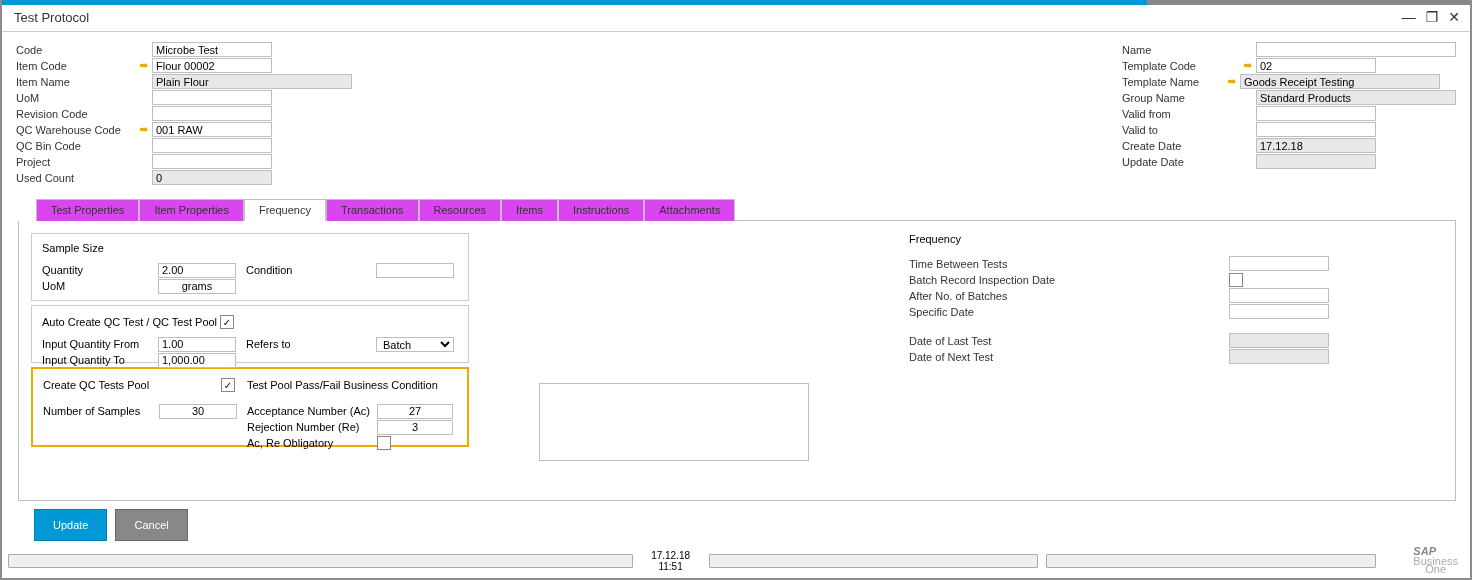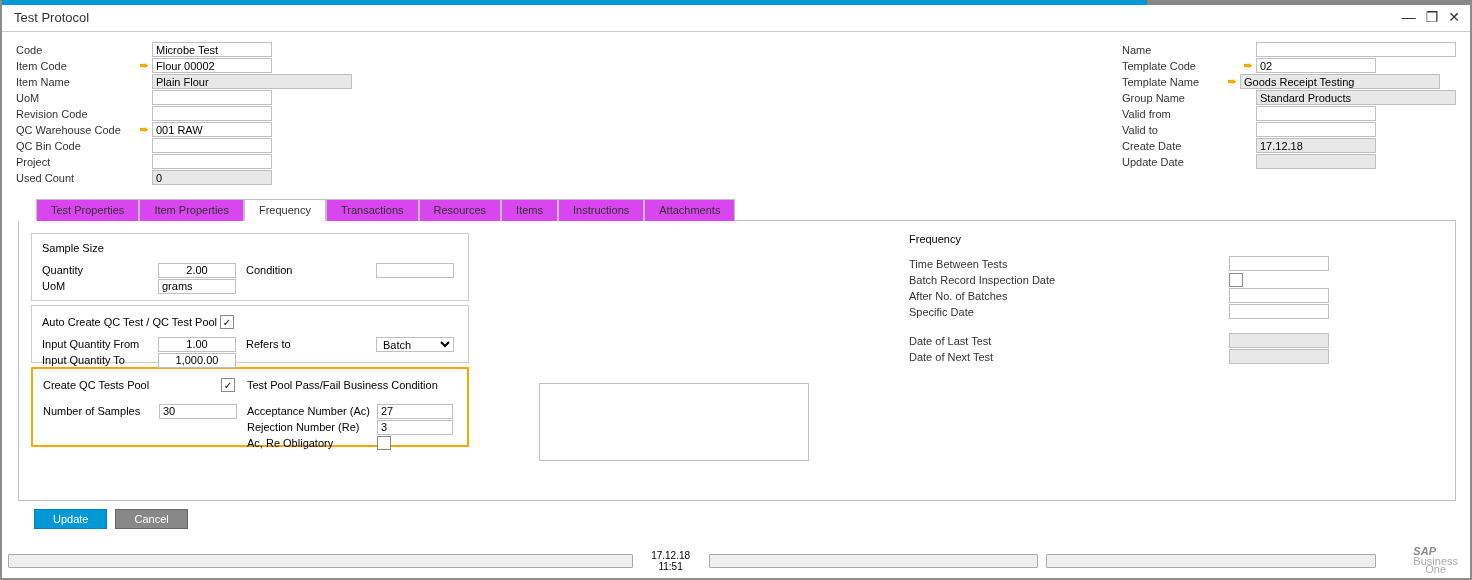--- a/index.html
+++ b/index.html
@@ -25,33 +25,33 @@
 .tab { padding: 4px 14px; border: 1px solid #bfbfbf; border-bottom: none; background: #d946ef; margin-right: 0; margin-bottom: -1px; cursor: pointer; font-size: 11px; color: #333; }
 .tab.active { background: #fff; border-bottom: 1px solid #fff; }
 .tab-body { border: 1px solid #bfbfbf; border-top: none; margin: 0 0 0 2px; padding: 12px; height: 280px; position: relative; }
 .panel { border: 1px solid #ccc; padding: 8px 10px; }
 .panel.sample { width: 438px; height: 68px; }
 .panel.auto { width: 438px; height: 58px; margin-top: 4px; }
 .panel.pool { width: 438px; height: 80px; margin-top: 4px; border: 2px solid #f0ab00; }
 .inner-row { display: flex; align-items: center; height: 16px; }
 .inner-row .ilbl { width: 116px; }
 .inner-row .ilbl2 { width: 130px; }
-.inner-row .sinp { border: 1px solid #bfbfbf; height: 15px; padding: 0 3px; text-align: center; font-size: 11px; }
-.inner-row .sinp.l { text-align: left; }
+.inner-row .sinp { border: 1px solid #bfbfbf; height: 15px; padding: 0 3px; text-align: left; font-size: 11px; }
+.inner-row .sinp.l { text-align: center; }
 .w78 { width: 78px; }
 .w76 { width: 76px; }
 .chk { width: 14px; height: 14px; border: 1px solid #888; background: #fff; display: inline-flex; align-items: center; justify-content: center; font-size: 10px; }
 .sel { border: 1px solid #bfbfbf; height: 15px; width: 78px; padding: 0 2px; font-size: 11px; background: #fff; }
 .remarks-lbl { margin-left: 70px; }
 .remarks-box { border: 1px solid #bfbfbf; width: 270px; height: 78px; margin-left: 4px; margin-top: 2px; }
 .freq-col { margin-left: 350px; }
 .freq-col .form-row .lbl { width: 180px; }
 .freq-col .inp { width: 100px; }
 .footer-btns { display: flex; gap: 8px; padding: 8px 0 0 18px; }
-.btn { padding: 3px 18px; border: 1px solid #999; font-size: 11px; cursor: pointer; }
+.btn { padding: 9px 18px; border: 1px solid #999; font-size: 11px; cursor: pointer; }
 .btn.primary { background: #0099d6; border-color: #0080b0; color: #fff; }
 .btn.secondary { background: #888; border-color: #666; color: #fff; }
 .status-bar { position: absolute; bottom: 6px; left: 6px; right: 6px; display: flex; gap: 8px; align-items: center; }
 .status-cell { border: 1px solid #aaa; background: #efefef; height: 14px; border-radius: 1px; }
 .status-left { flex: 1.9; }
 .status-date { width: 60px; text-align: center; font-size: 10px; background: none; border: none; }
 .status-right { flex: 1; }
 .sap-logo { position: absolute; right: 12px; bottom: 4px; font-size: 14px; font-weight: bold; font-style: italic; color: #888; }
 .sap-logo .sub { font-size: 8px; font-style: normal; font-weight: normal; color: #aaa; display: block; line-height: 6px; text-align: center; }
 </style>

